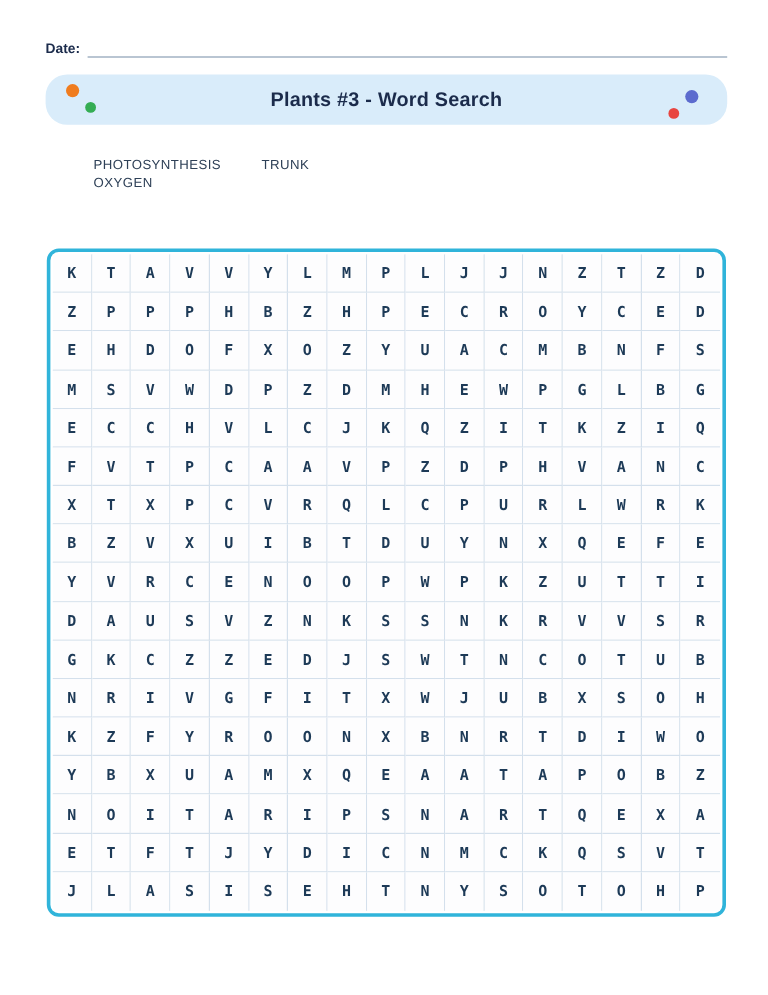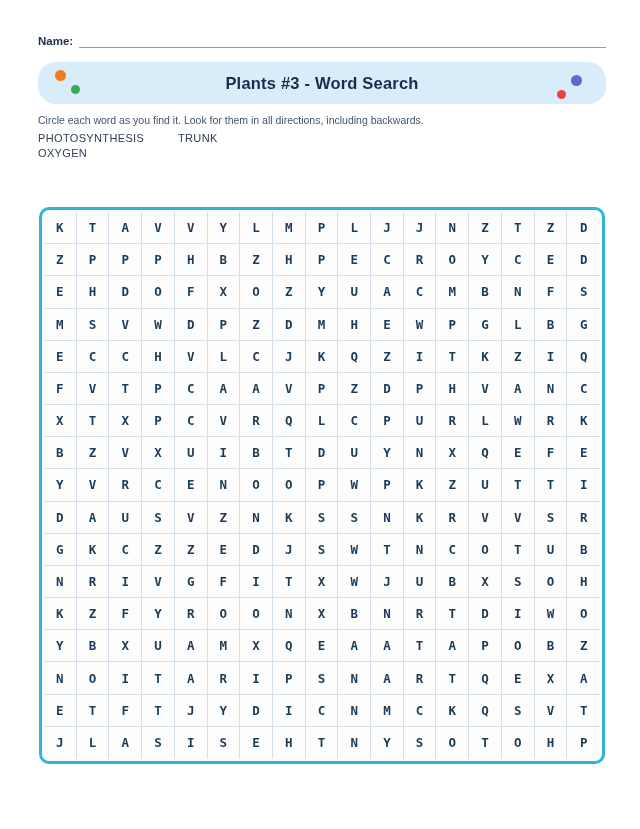--- a/index.html
+++ b/index.html
@@ -49,21 +49,21 @@
   
   .instructions {
     position: absolute; left: 38px; top: 114px; margin: 0;
     font-size: 10.5px; color: #42536a;
   }
   .word-list {
     position: absolute; left: 38px; top: 131px; width: 568px;
     display: flex;
   }
   .word-col { display: flex; flex-direction: column; }
-  .word-col-0 { width: 140px; }
+  .word-col-0 { width: 140px; margin-left: 40px; }
   .word-col-1 { width: 141px; }
   .word-col-2 { width: 142px; }
   .word-col-3 { width: 145px; }
   .word-item {
     font-size: 11px; color: #2e4057; line-height: 15.2px;
     letter-spacing: 0.35px; white-space: nowrap;
   }
 
   
   .grid-outer {
@@ -89,34 +89,33 @@
   .cell:nth-child(17n) { border-right: none; }
   .cell:nth-last-child(-n+17) { border-bottom: none; }
 </style>
 </head>
 <body>
 
 <div class="page">
 
   <div class="fields-row">
     <div class="field field-date">
-      <span class="field-label">Name:</span>
+      <span class="field-label">Date:</span>
       <span class="field-line"></span>
     </div>
   </div>
 
   <div class="banner" style="background: rgb(217, 236, 250);">
     <span class="dot dot-0" style="background: rgb(240, 124, 30);"></span>
     <span class="dot dot-1" style="background: rgb(52, 173, 83);"></span>
     <span class="dot dot-2" style="background: rgb(92, 107, 206);"></span>
     <span class="dot dot-3" style="background: rgb(232, 69, 64);"></span>
     <h1 style="color: rgb(27, 43, 75);">Plants #3 - Word Search</h1>
   </div>
 
-  <p class="instructions">Circle each word as you find it. Look for them in all directions, including backwards.</p>
 
   <div class="word-list" id="word-list">
       <div class="word-col word-col-0">
         <div class="word-item">PHOTOSYNTHESIS</div>
         <div class="word-item">OXYGEN</div>
       </div>
       <div class="word-col word-col-3">
         <div class="word-item">TRUNK</div>
       </div>
     </div>

